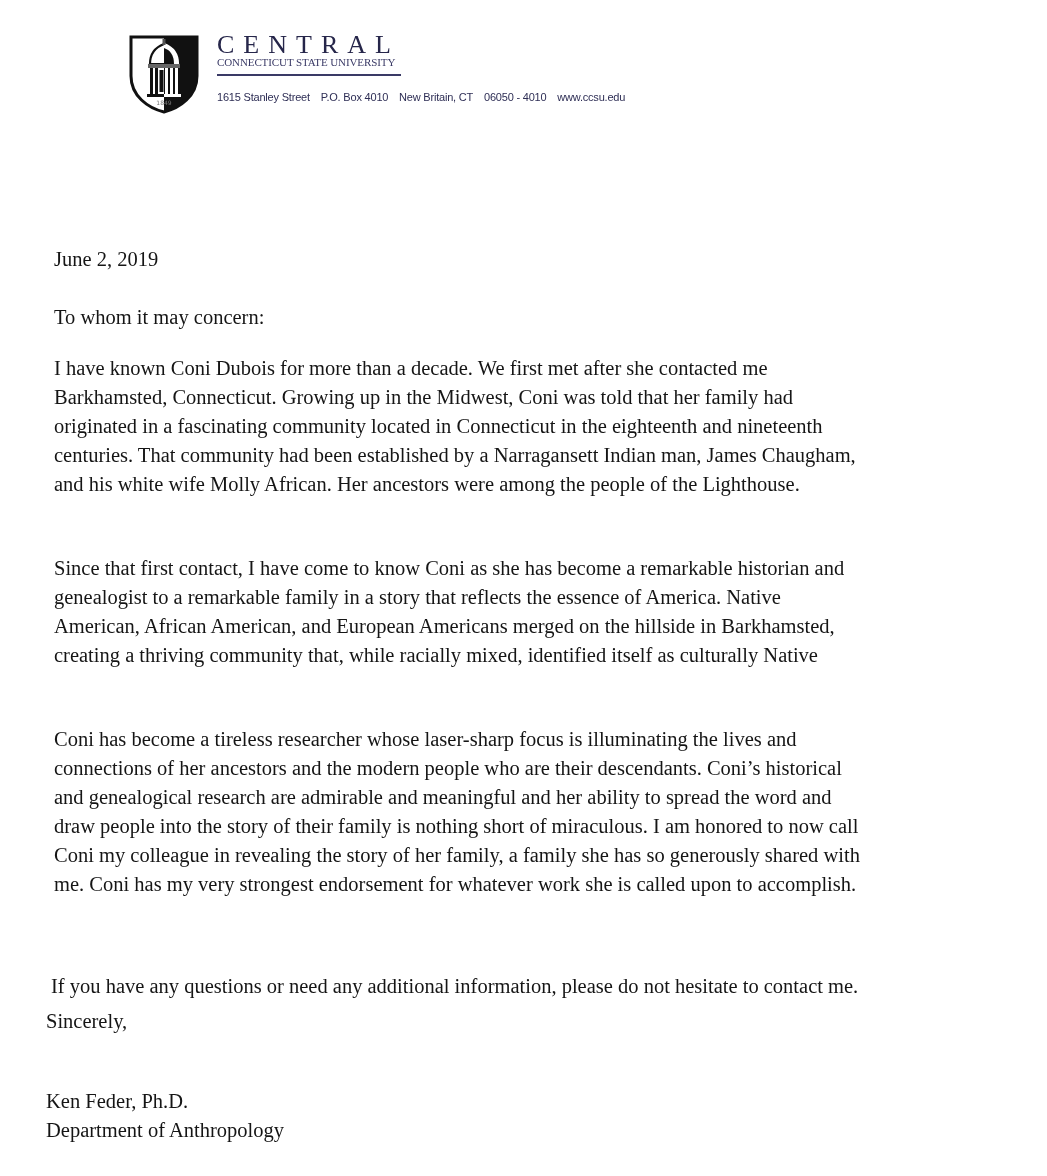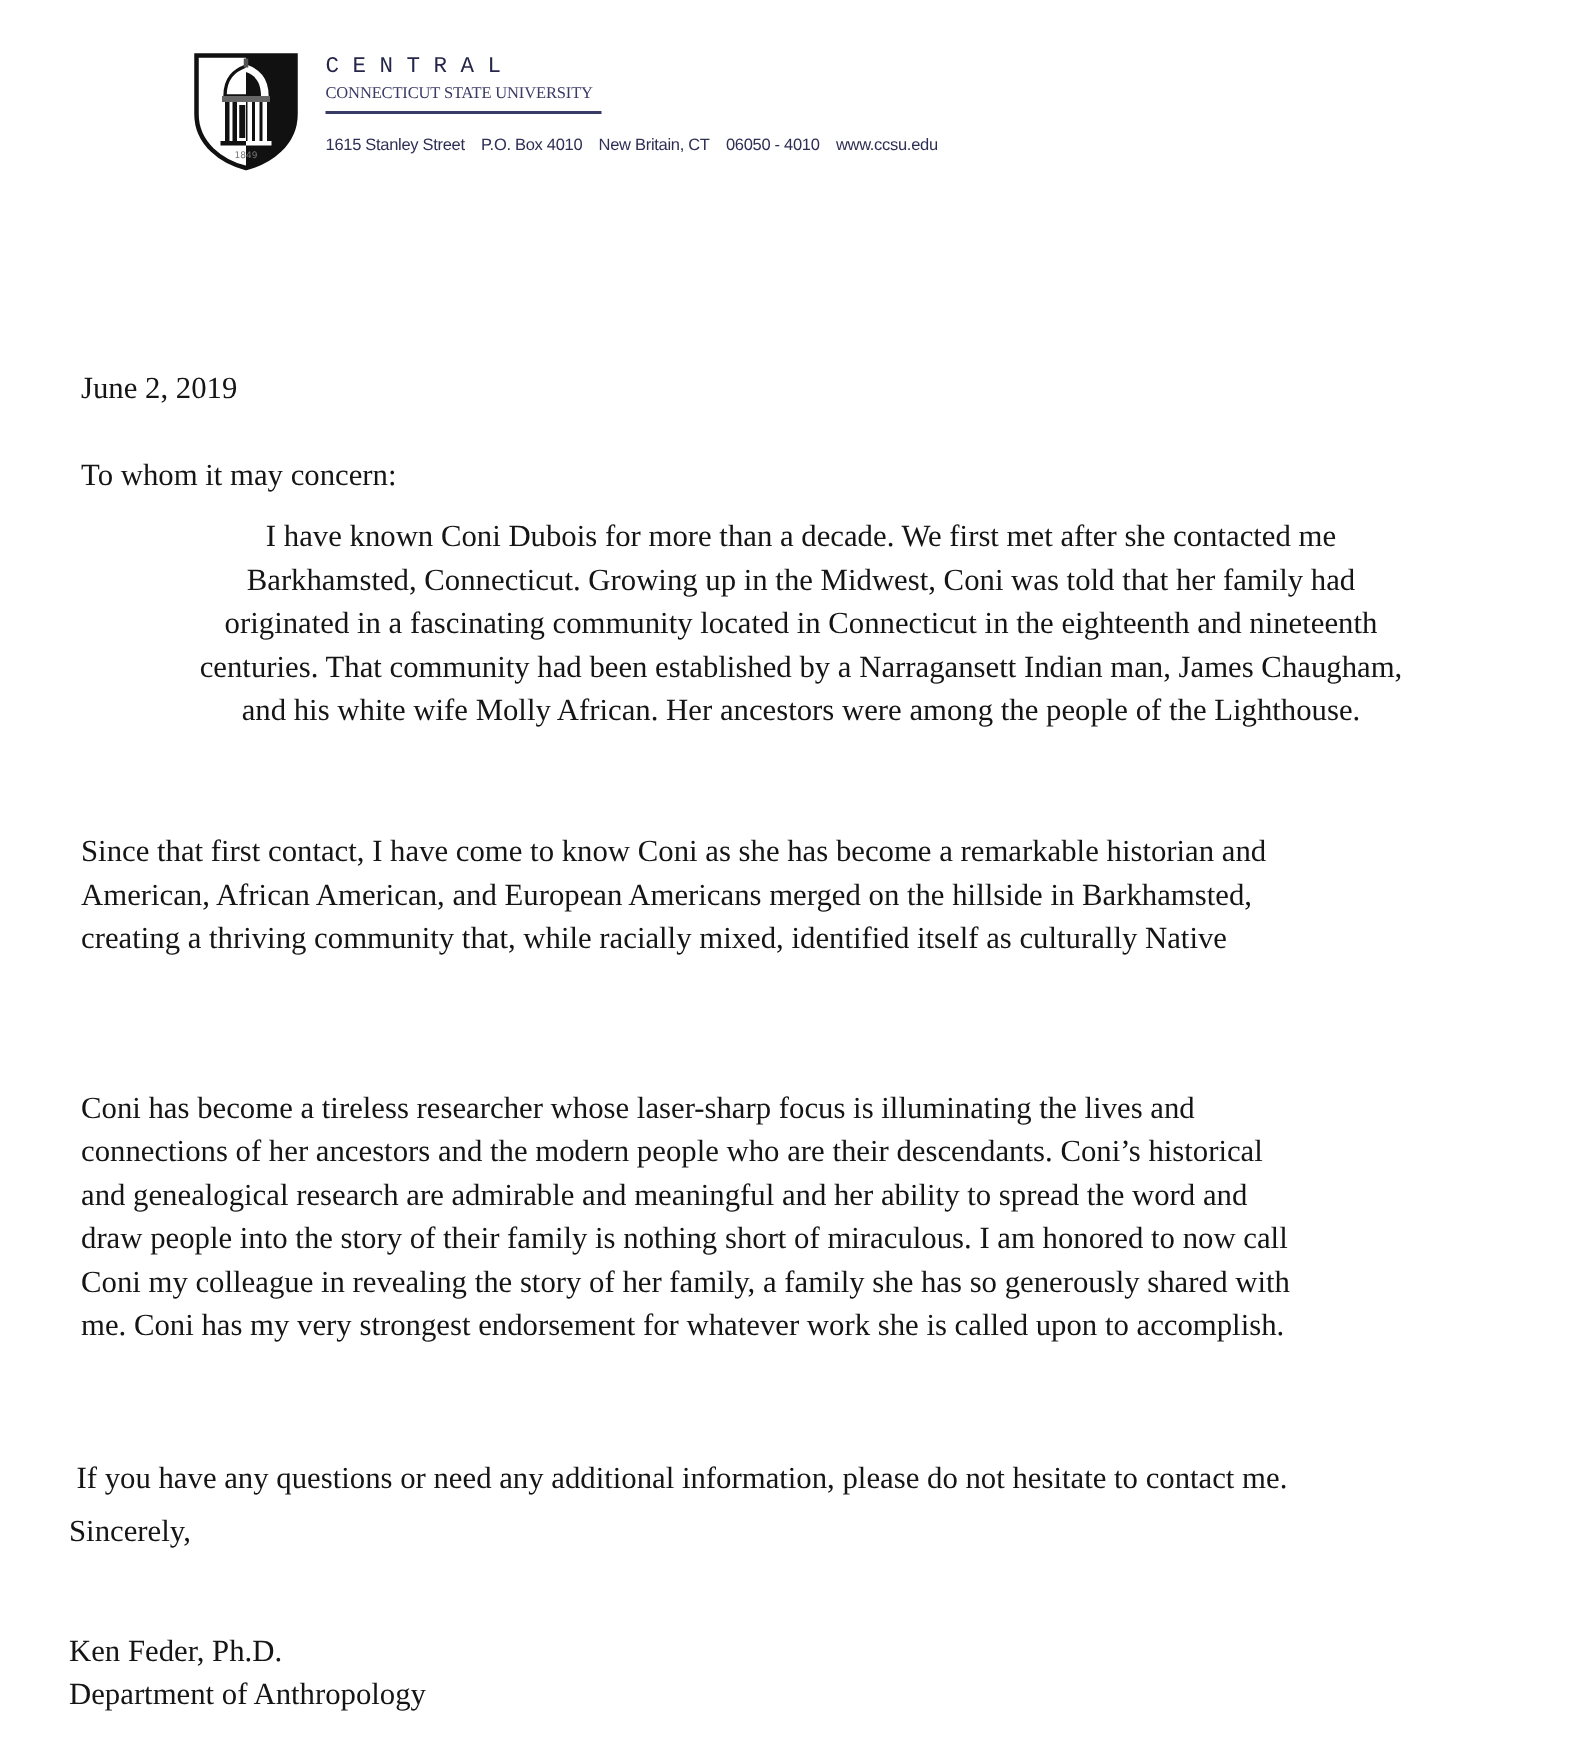--- a/index.html
+++ b/index.html
@@ -28,22 +28,22 @@
       top: 0;
       width: 72px;
       height: 80px;
     }
     .brand {
       position: absolute;
       left: 89px;
       top: 0;
     }
     .brand-name {
-      font-family: Liberation Mono, monospace;
-      font-size: 15px;
+      font-family: Liberation Serif, serif;
+      font-size: 26px;
       letter-spacing: 9px;
       color: #26264a;
       line-height: 22px;
       margin: 0;
       white-space: nowrap;
     }
     .brand-sub {
       font-family: "Liberation Serif", "DejaVu Serif", serif;
       font-size: 11px;
       color: #3a3a66;
@@ -145,30 +145,31 @@
     <span>New Britain, CT</span>
     <span>06050 - 4010</span>
     <span>www.ccsu.edu</span>
   </div>
 </div>
 
 <div class="letter">
   <p class="line" style="left:54px; top:245px;">June 2, 2019</p>
   <p class="line" style="left:54px; top:303px;">To whom it may concern:</p>
 
-  <div class="para" style="top:344px;text-align:center;">
+  <div class="para" style="top:354px;">
     <span class="row">I have known Coni Dubois for more than a decade. We first met after she contacted me</span>
     <span class="row">Barkhamsted, Connecticut. Growing up in the Midwest, Coni was told that her family had</span>
     <span class="row">originated in a fascinating community located in Connecticut in the eighteenth and nineteenth</span>
     <span class="row">centuries. That community had been established by a Narragansett Indian man, James Chaugham,</span>
     <span class="row">and his white wife Molly African. Her ancestors were among the people of the Lighthouse.</span>
   </div>
 
   <div class="para" style="top:554px;">
     <span class="row">Since that first contact, I have come to know Coni as she has become a remarkable historian and</span>
+    <span class="row">genealogist to a remarkable family in a story that reflects the essence of America. Native</span>
     <span class="row">American, African American, and European Americans merged on the hillside in Barkhamsted,</span>
     <span class="row">creating a thriving community that, while racially mixed, identified itself as culturally Native</span>
   </div>
 
   <div class="para" style="top:725px;">
     <span class="row">Coni has become a tireless researcher whose laser-sharp focus is illuminating the lives and</span>
     <span class="row">connections of her ancestors and the modern people who are their descendants. Coni’s historical</span>
     <span class="row">and genealogical research are admirable and meaningful and her ability to spread the word and</span>
     <span class="row">draw people into the story of their family is nothing short of miraculous. I am honored to now call</span>
     <span class="row">Coni my colleague in revealing the story of her family, a family she has so generously shared with</span>

